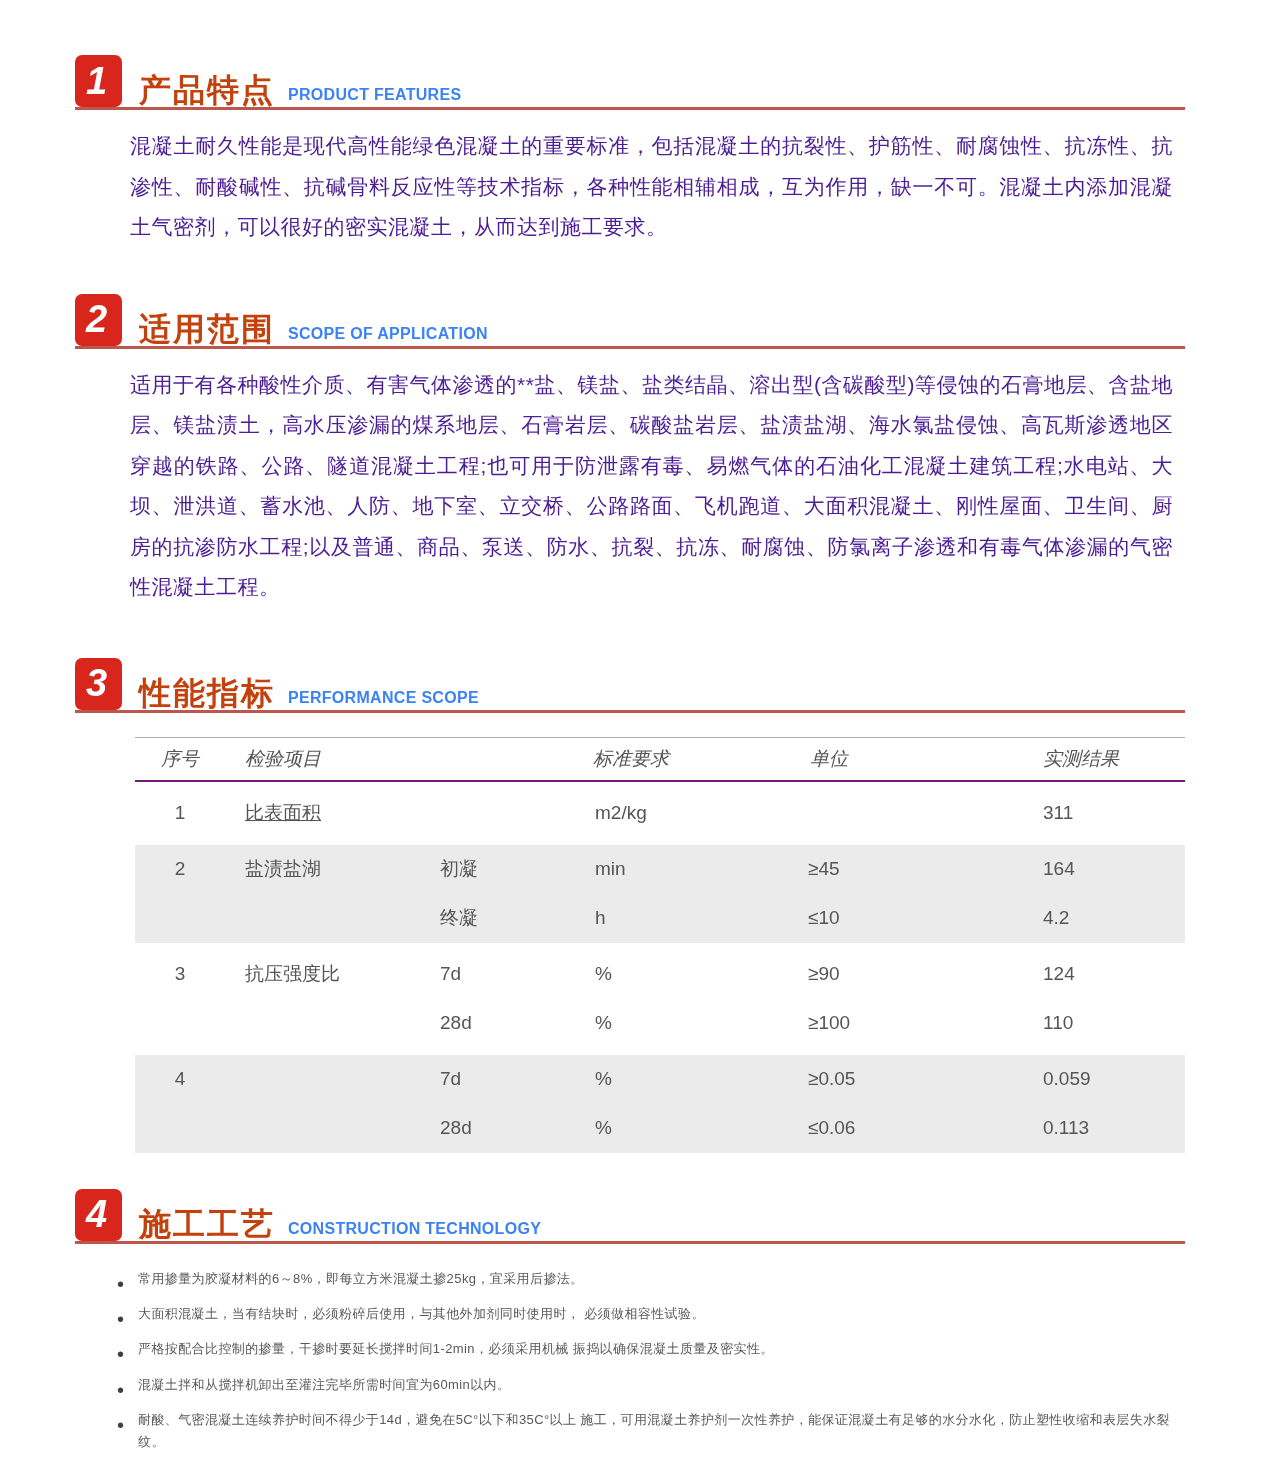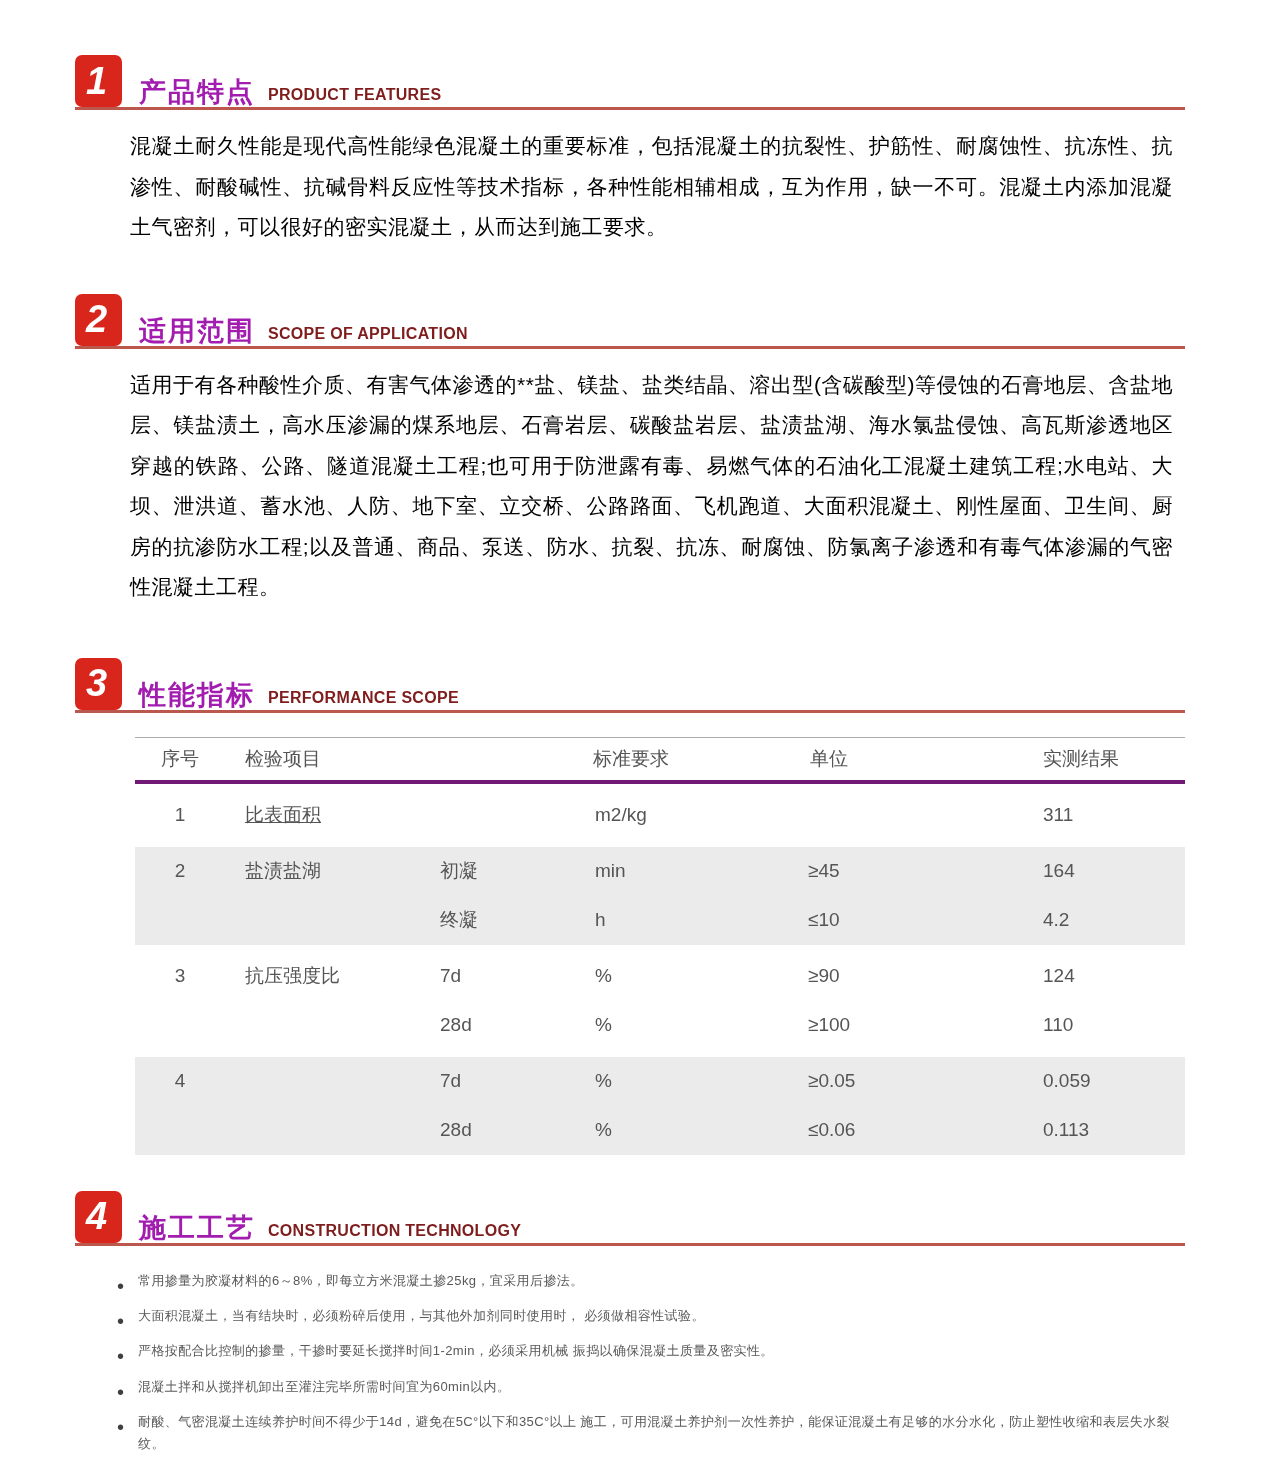--- a/index.html
+++ b/index.html
@@ -16,32 +16,32 @@
     border-bottom:3px solid #bc574e;
   }
   .badge {
     display:flex; align-items:center; justify-content:center;
     width:47px; height:52px; background:#d9261c; color:#ffffff;
     font-size:38px; font-weight:bold; font-style:italic;
     border-radius:7px; margin-right:17px; flex:0 0 auto;
     padding-right:4px; box-sizing:border-box;
   }
   .zh {
-    color:#a21caf; font-size:27px; font-weight:bold;
+    color:#c2410c; font-size:32px; font-weight:bold;
     margin:8px 13px 1px 0; letter-spacing:2px; line-height:1;
   }
   .en {
-    color:#7f1d1d; font-size:16px; font-weight:bold;
+    color:#3b82f6; font-size:16px; font-weight:bold;
     margin-bottom:4px; letter-spacing:0.3px; line-height:1;
   }
 
   
   .para {
     margin:16px 12px 0 55px; font-size:21px; line-height:1.93;
-    color:#000000; text-align:justify; letter-spacing:0.5px;
+    color:#4c1d95; text-align:justify; letter-spacing:0.5px;
   }
 
   
   .bullets { margin:24px 0 0 40px; padding:0; list-style:none; }
   .bullets li {
     position:relative; padding-left:23px; font-size:13px;
     line-height:1.72; color:#595959; margin-bottom:13px;
     letter-spacing:0.4px;
   }
   .bullets li::before {
@@ -51,21 +51,21 @@
 
   
   .ptable {
     margin:24px 0 0 60px; border-top:1px solid #adadad;
     font-size:19px; color:#555555;
   }
   .ptable-head, .ptable-group {
     display:grid;
     grid-template-columns:90px 190px 150px 215px 235px 1fr;
   }
-  .ptable-head { border-bottom:4px solid #701a75; }
+  .ptable-head { border-bottom:2px solid #701a75;font-style:italic; }
   .ptable-head .cell { height:42px; }
   .ptable-group { margin-top:7px; }
   .ptable-group:first-of-type { margin-top:0; }
   .ptable-group.shaded { background:#ebebeb; }
   .cell { display:flex; align-items:center; height:49px; }
   .cell.c1 { justify-content:center; }
   .cell.c2 { padding-left:20px; }
   .cell.c3 { padding-left:25px; }
   .cell.c4 { padding-left:30px; }
   .cell.c5 { padding-left:28px; }

